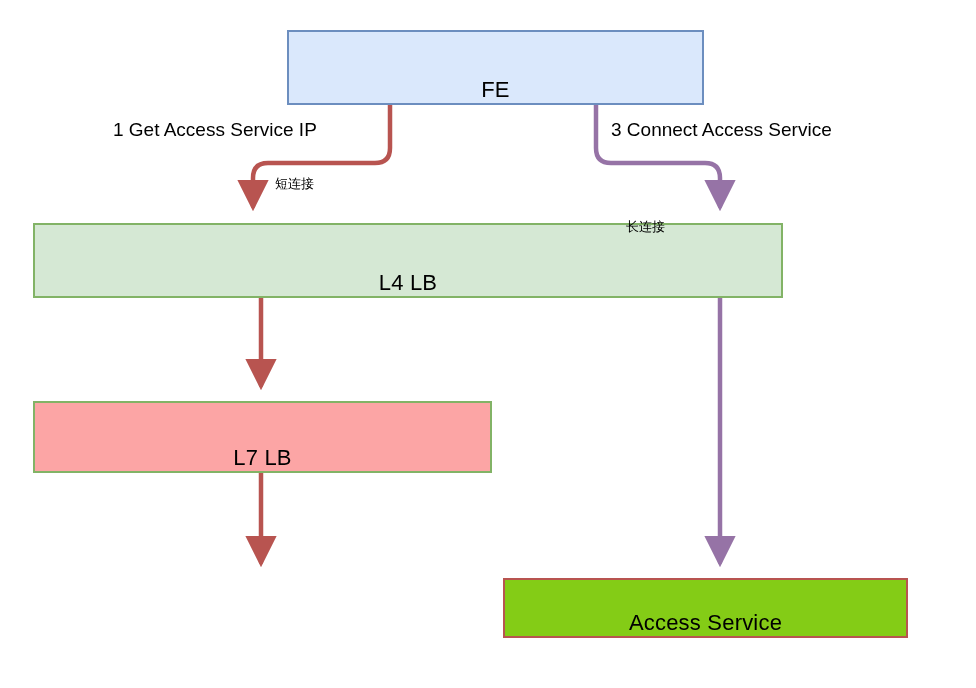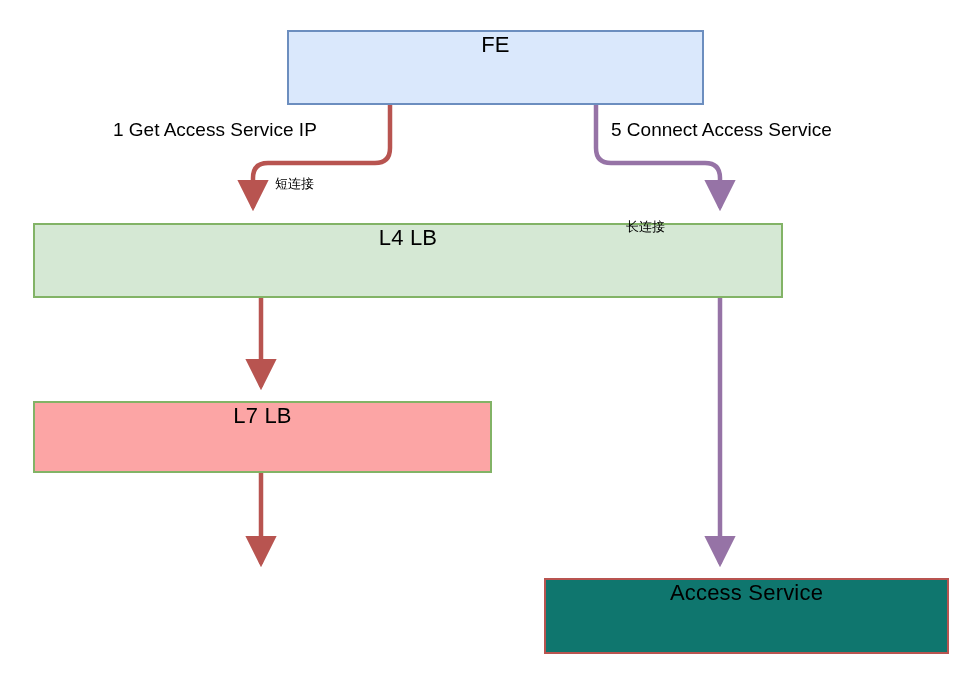--- a/index.html
+++ b/index.html
@@ -25,21 +25,21 @@
     width: 976px;
     height: 688px;
     pointer-events: none;
   }
   .node {
     position: absolute;
     box-sizing: border-box;
     border-style: solid;
     border-width: 2px;
     display: flex;
-    align-items: flex-start;
+    align-items: flex-end;
     justify-content: center;
     text-align: center;
     line-height: 1.2;
     color: #000000;
     font-size: 22px;
     letter-spacing: 0.2px;
     z-index: 2;
   }
   .node-label {
     display: block;
@@ -91,25 +91,25 @@
 
   <div class="node" id="node-l4lb" style="left:33px; top:223px; width:750px; height:75px; background:#d5e8d4; border-color:#82b366;">
     <span class="node-label">L4 LB</span>
   </div>
 
   <div class="node" id="node-l7lb" style="left:33px; top:401px; width:459px; height:72px; background:#fca5a5; border-color:#82b366;">
     <span class="node-label">L7 LB</span>
   </div>
 
 
-  <div class="node" id="node-access-service" style="left:544px; top:578px; width:405px; height:76px; background:#0f766e; border-color:#b85450;">
+  <div class="node" id="node-access-service" style="left:503px; top:578px; width:405px; height:60px; background:#84cc16; border-color:#b85450;">
     <span class="node-label">Access Service</span>
   </div>
 
   <div class="edge-label" style="left:113px; top:119px;text-align:right;">1 Get Access Service IP</div>
 
   <div class="edge-label cjk" style="left:275px; top:177px;">短连接</div>
 
-  <div class="edge-label" style="left:611px; top:119px;">5 Connect Access Service</div>
+  <div class="edge-label" style="left:611px; top:119px;">3 Connect Access Service</div>
 
   <div class="edge-label cjk" style="left:626px; top:177px;margin-top:43px;">长连接</div>
 
 </div>
 
 </body></html>

